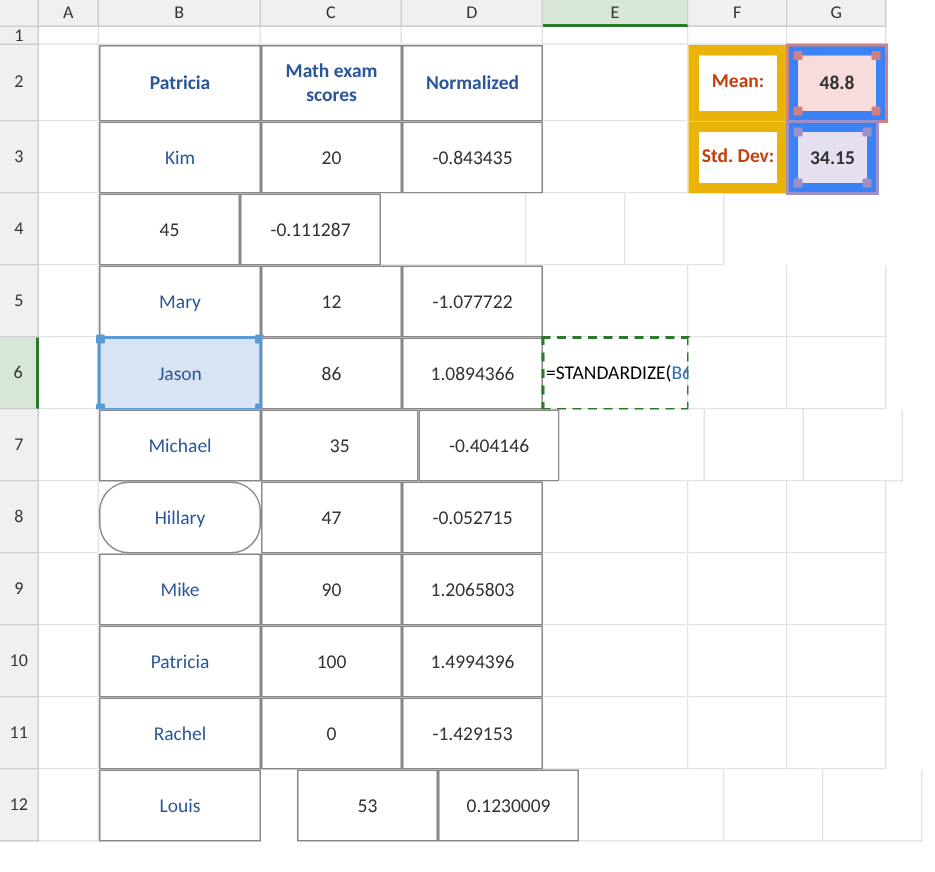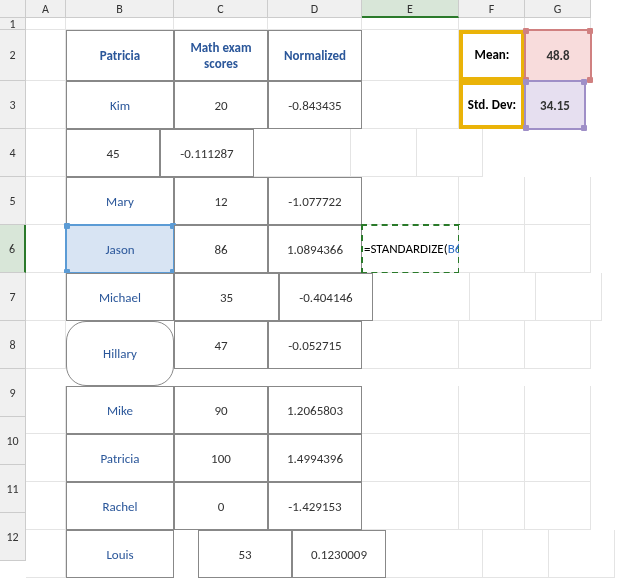--- a/index.html
+++ b/index.html
@@ -75,22 +75,22 @@
   
   .dt { border: 1px solid #888; }
   .dt.header {
     font-weight: bold;
     color: #2b579a;
     text-align: center;
     line-height: 1.2;
   }
   .dt.student { color: #2b579a; }
   
-  .st-label { border: 4px solid #eab308; font-weight: bold; color: #000000; text-align:left; line-height:1.1;}
-  .st-val { border: 1px solid #3b82f6; font-weight: bold; text-align:center;}
+  .st-label { border: 7px solid #eab308; font-weight: bold; color: #c2410c; text-align:left; line-height:1.1;}
+  .st-val { border: 7px solid #3b82f6; font-weight: bold; text-align:center;}
   
   .ref-blue {
     background: #d8e4f3 !important;
     outline: 2px solid #5b9bd5;
     outline-offset: -1px;
   }
   .ref-red {
     background: #f8dcdc !important;
     outline: 2px solid #d08080;
     outline-offset: -1px;
@@ -270,21 +270,21 @@
         </div>
         <div class="cell dt" style="width: 94px; height: 48px;">
           <span>-0.404146</span>
         </div>
         <div class="cell" style="width: 97px; height: 48px;"></div>
         <div class="cell" style="width: 66px; height: 48px;"></div>
         <div class="cell" style="width: 66px; height: 48px;"></div>
       </div>
       <div class="row">
         <div class="cell" style="width: 40px; height: 48px;"></div>
-        <div class="cell dt student" style="width: 108px; height: 65px; border-radius: 20px;">
+        <div class="cell dt student" style="width: 108px; height: 48px; border-radius: 20px;">
           <span>Hillary</span>
         </div>
         <div class="cell dt" style="width: 94px; height: 48px;">
           <span>47</span>
         </div>
         <div class="cell dt" style="width: 94px; height: 48px;">
           <span>-0.052715</span>
         </div>
         <div class="cell" style="width: 97px; height: 48px;"></div>
         <div class="cell" style="width: 66px; height: 48px;"></div>

